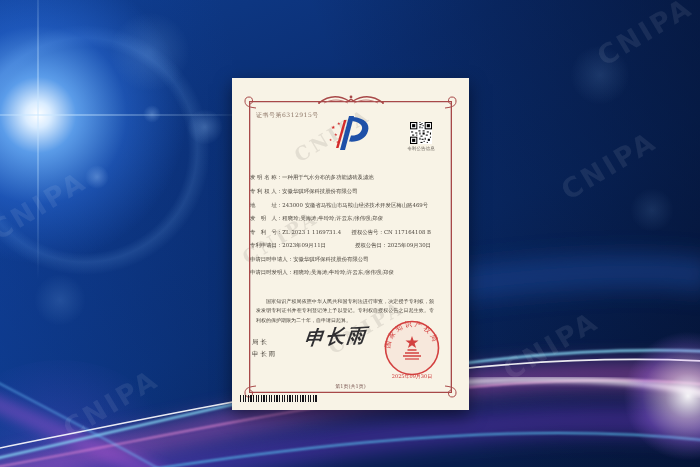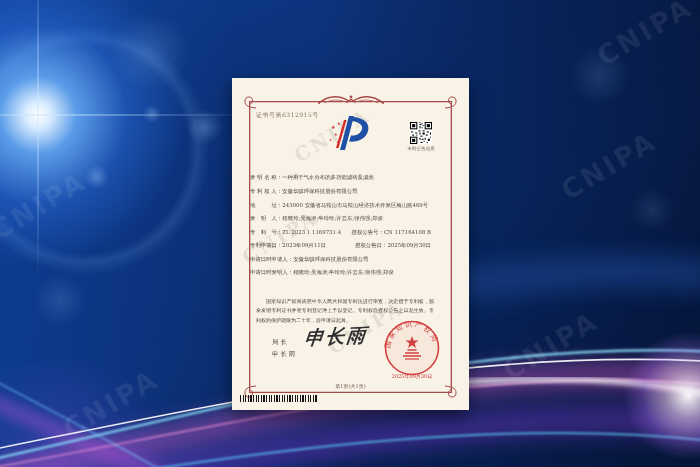--- a/index.html
+++ b/index.html
@@ -57,21 +57,21 @@
     font-size:14px; font-weight:bold; color:#8d2020; letter-spacing:4px; }
   .lines{ position:absolute; left:18px; top:97px; width:187px; font-size:5.4px; line-height:1.1; font-family:"DejaVu Serif",serif; }
   .row{ display:flex; margin-bottom:7.6px; }
   .row .lab{ white-space:nowrap; }
   .row .val{ flex:1; }
   .row.mb-lg{ margin-bottom:8.2px; }
   .tworow{ display:flex; justify-content:space-between; margin-bottom:7.6px; padding-right:6px; }
   .gap-top{ margin-top:4px; }
   .legal{ position:absolute; left:24px; top:219px; width:178px; font-size:5px; line-height:1.85;
     text-indent:2em; text-align:justify; color:#4a443c; font-family:"DejaVu Serif",serif; }
-  .director{ position:absolute; left:20px; top:258px; font-size:6.4px; line-height:1.9; letter-spacing:2px;margin-left:20px; }
+  .director{ position:absolute; left:20px; top:258px; font-size:6.4px; line-height:1.9; letter-spacing:2px; }
   .signature{ position:absolute; left:56px; top:246px; width:96px; text-align:center;
     font-size:19px; font-weight:bold; font-style:italic; color:#15151a;
     transform:rotate(-3deg) skewX(-9deg); letter-spacing:2px; opacity:.88; }
   .seal{ position:absolute; left:151px; top:241px; width:58px; height:58px; opacity:.92; }
   .seal-date{ position:absolute; left:148px; top:295px; width:64px; text-align:center; font-size:5px; color:#c33; }
   .pageinfo{ position:absolute; left:0; top:305px; width:100%; text-align:center; font-size:5px; color:#7c5a55; }
   .barcode{ position:absolute; left:8px; top:317px; width:78px; height:7px;
     background:repeating-linear-gradient(90deg,#15151a 0 1.2px, rgba(0,0,0,0) 1.2px 2.6px);}
 </style>
 </head>

